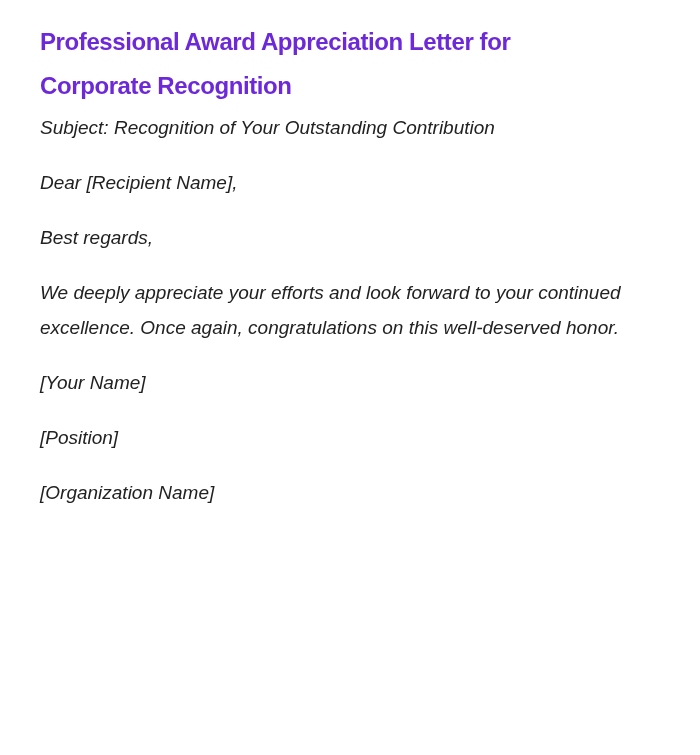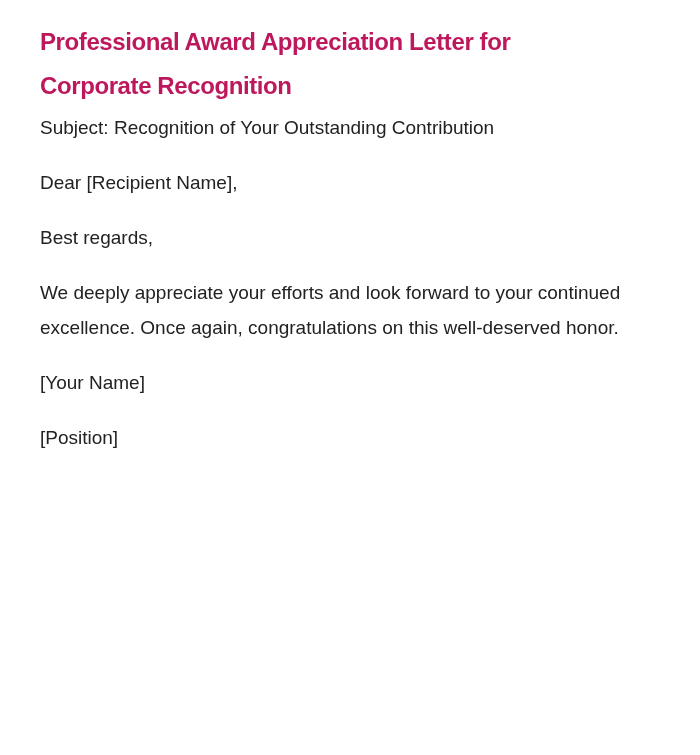--- a/index.html
+++ b/index.html
@@ -1,25 +1,26 @@
 <!DOCTYPE html>
 <html><head>
 <meta charset="utf-8">
 <style>
   html, body { margin: 0; padding: 0; background: #ffffff; }
   body { width: 700px; height: 755px; overflow: hidden; font-family: "Liberation Sans", sans-serif; color: #1a1a1a; }
   .page { padding: 20px 40px 0 40px; }
-  h1 { font-size: 24px; font-weight: bold; line-height: 44px; margin: 0 0 2px 0; color: #be185d; letter-spacing: -0.4px; width: 560px; }
-  p { font-size: 19px; line-height: 35px; margin: 0 0 20px 0; color: #222; width: 600px; }
+  h1 { font-size: 24px; font-weight: bold; line-height: 44px; margin: 0 0 2px 0; color: #6d28d9; letter-spacing: -0.4px; width: 560px; }
+  p { font-size: 19px; line-height: 35px; margin: 0 0 20px 0; color: #222; width: 600px; font-style: italic; }
   p.subject { margin-top: 0; margin-bottom: 20px; }
 </style>
 </head>
 <body>
 
 <div class="page">
   <h1>Professional Award Appreciation Letter for Corporate Recognition</h1>
   <p class="subject">Subject: Recognition of Your Outstanding Contribution</p>
   <p>Dear [Recipient Name],</p>
   <p>Best regards,</p>
   <p>We deeply appreciate your efforts and look forward to your continued excellence. Once again, congratulations on this well-deserved honor.</p>
   <p>[Your Name]</p>
   <p>[Position]</p>
+  <p>[Organization Name]</p>
 </div>
 
 </body></html>

